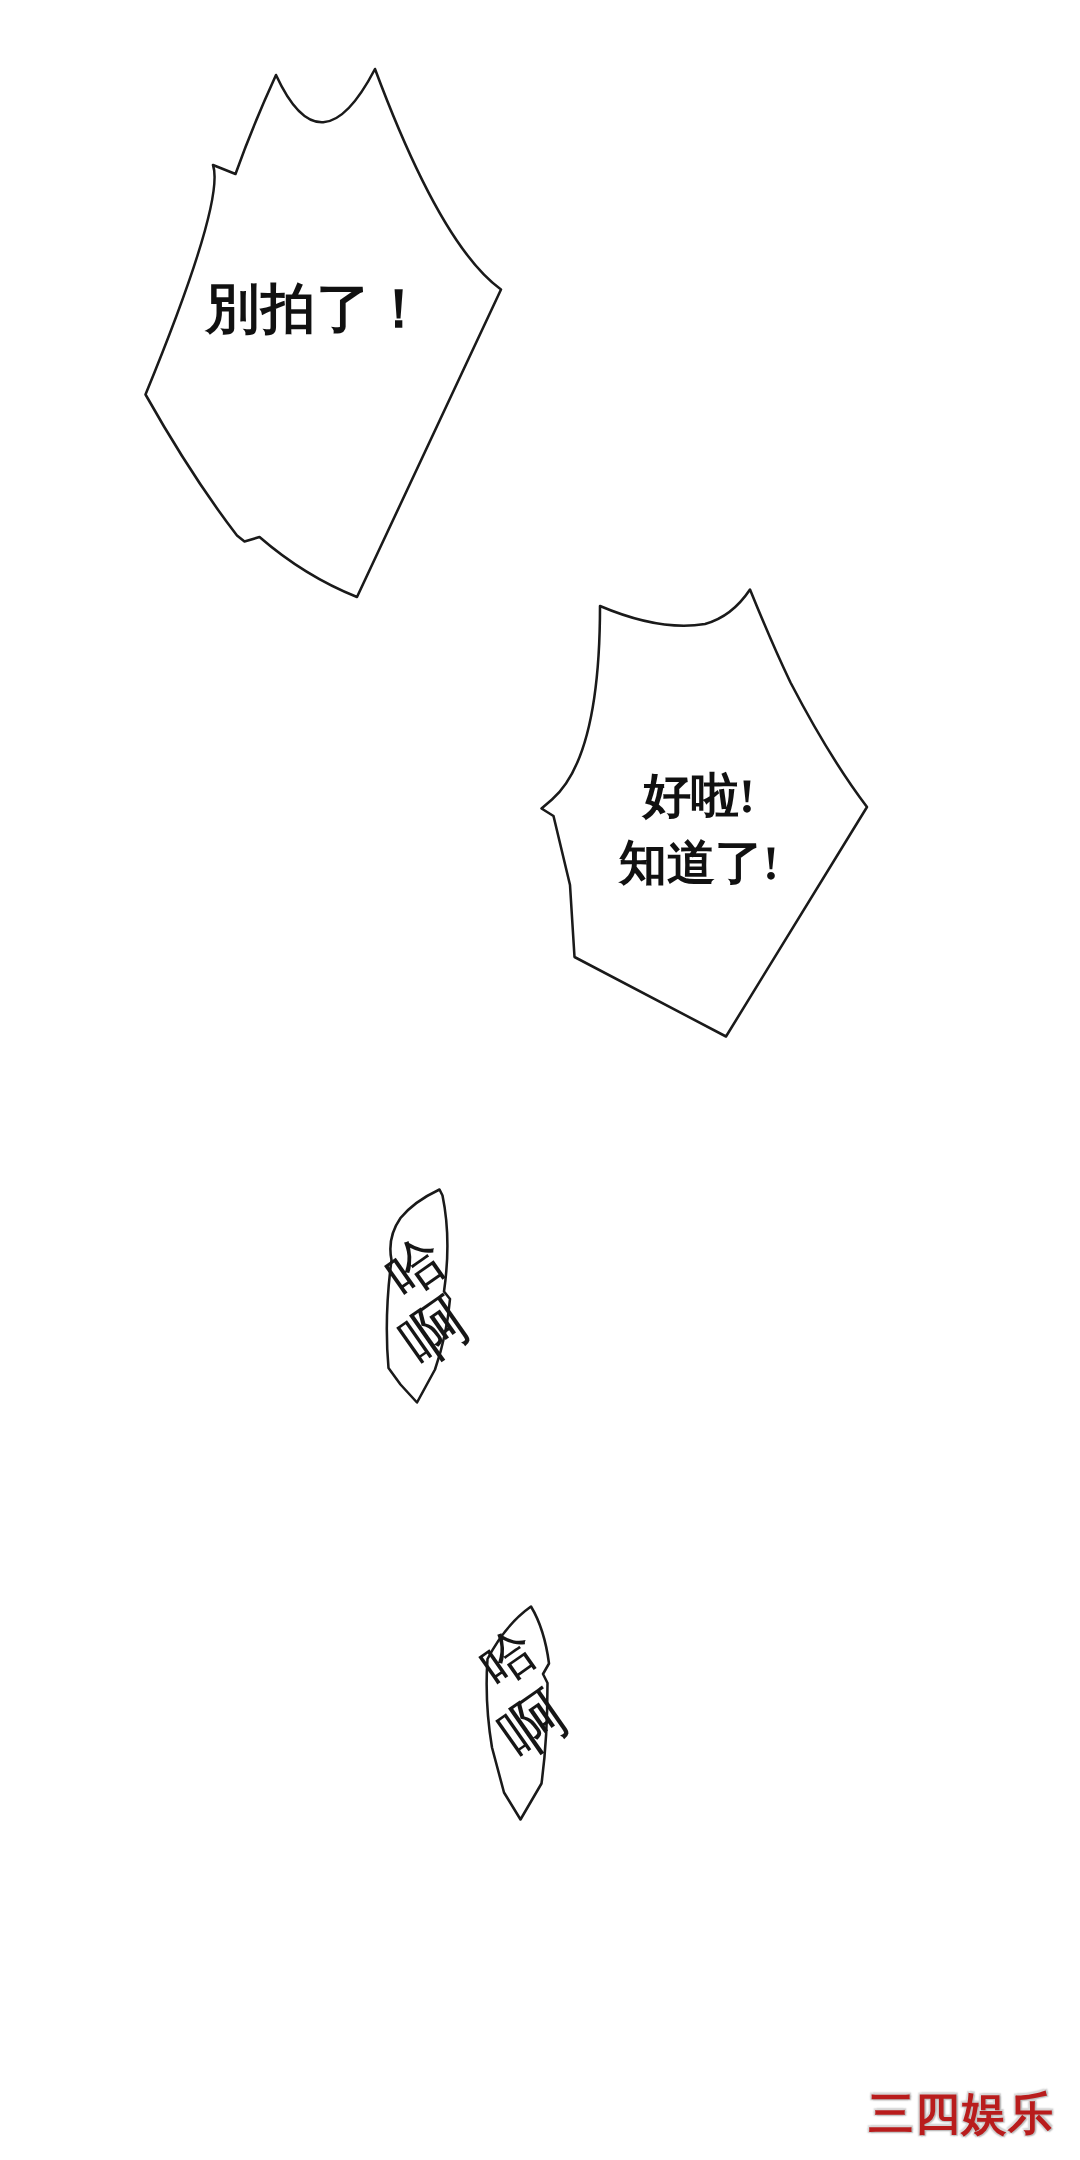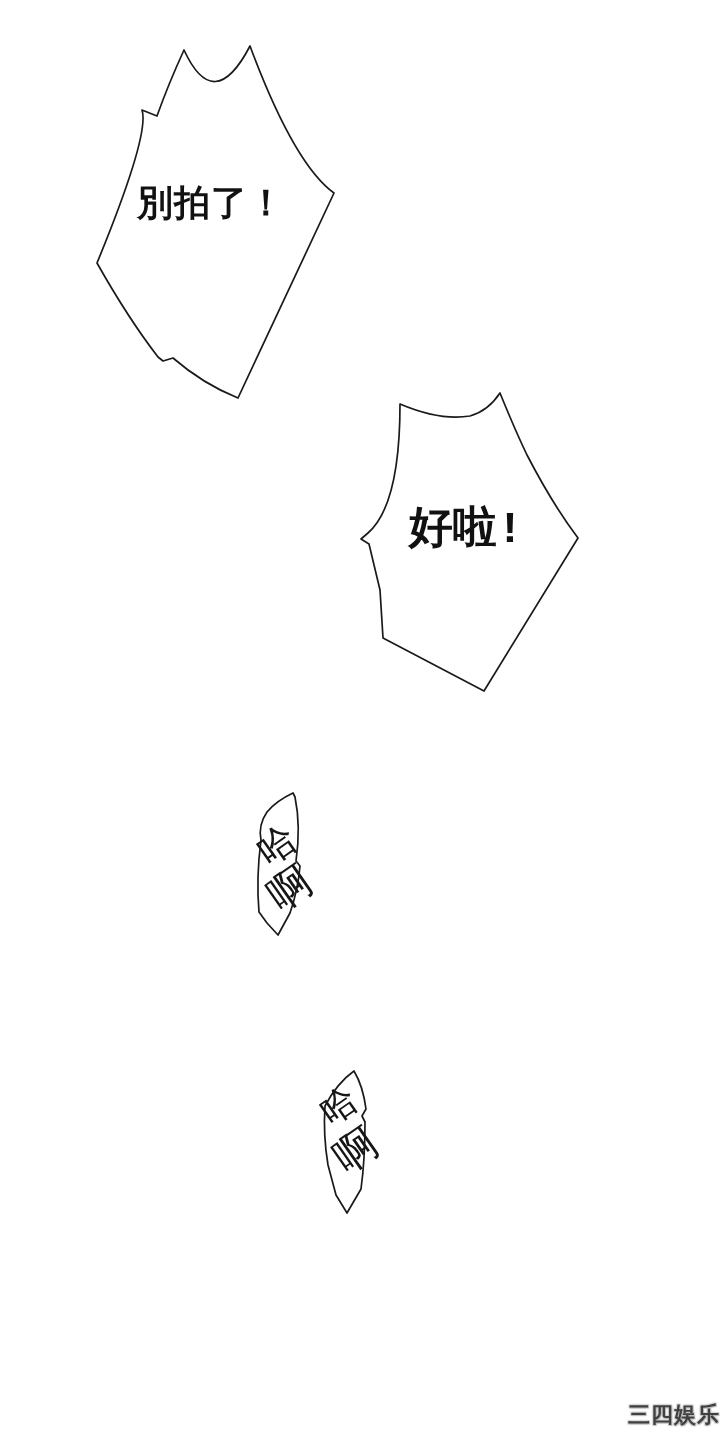--- a/index.html
+++ b/index.html
@@ -6,21 +6,21 @@
     margin: 0;
     padding: 0;
     background: #ffffff;
   }
   .page {
     position: relative;
     width: 720px;
     height: 1440px;
     background: #ffffff;
     overflow: hidden;
-    font-family: Liberation Mono, monospace;
+    font-family: Liberation Serif, serif;
     color: #111111;
   }
   svg.outlines {
     position: absolute;
     left: 0;
     top: 0;
     width: 720px;
     height: 1440px;
   }
   svg.outlines path {
@@ -42,42 +42,42 @@
     top: 184px;
     width: 212px;
     font-size: 36px;
     line-height: 44px;
     letter-spacing: 1px;
   }
   .reply-text {
     left: 386px;
     top: 508px;
     width: 160px;
-    font-size: 44px;
+    font-size: 32px;
     line-height: 45px;
   }
   .sfx-char {
     position: absolute;
     transform: translate(-50%, -50%) rotate(-35deg);
     font-weight: 400;
     color: #161616;
     white-space: nowrap;
   }
   .sfx1-c1 { left: 277px; top: 845px;  font-size: 38px; }
   .sfx1-c2 { left: 290px; top: 888px;  font-size: 42px; }
   .sfx2-c1 { left: 339px; top: 1106px; font-size: 36px; }
   .sfx2-c2 { left: 356px; top: 1150px; font-size: 42px; }
   .watermark {
     position: absolute;
-    right: 0;
+    right: 17px;
     bottom: 10px;
-    font-size: 22px;
+    font-size: 30px;
     font-weight: 700;
     letter-spacing: 1px;
-    color: #404040;
+    color: #b91c1c;
     text-shadow:
       1px 1px 1px #b9b9b9,
       -1px -1px 1px #d9d9d9,
       1px -1px 1px #cccccc,
       -1px 1px 1px #cccccc;
   }
 </style>
 </head>
 <body>
 
@@ -130,20 +130,21 @@
              L 366 1109
              Q 363 1086 354 1071 Z"></path>
   </svg>
 
   <div class="bubble-text shout-text">
     <div>別拍了！</div>
   </div>
 
   <div class="bubble-text reply-text">
     <div>好啦!</div>
+    <div>知道了!</div>
   </div>
 
   <span class="sfx-char sfx1-c1">哈</span>
   <span class="sfx-char sfx1-c2">啊</span>
 
   <span class="sfx-char sfx2-c1">哈</span>
   <span class="sfx-char sfx2-c2">啊</span>
 
   <div class="watermark">三四娱乐</div>
 

